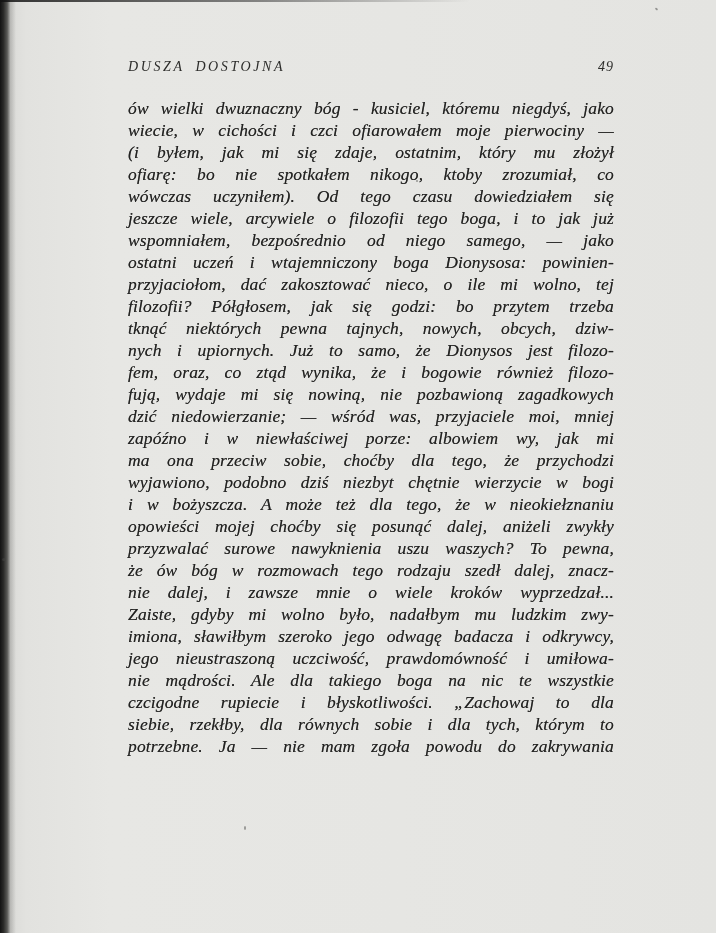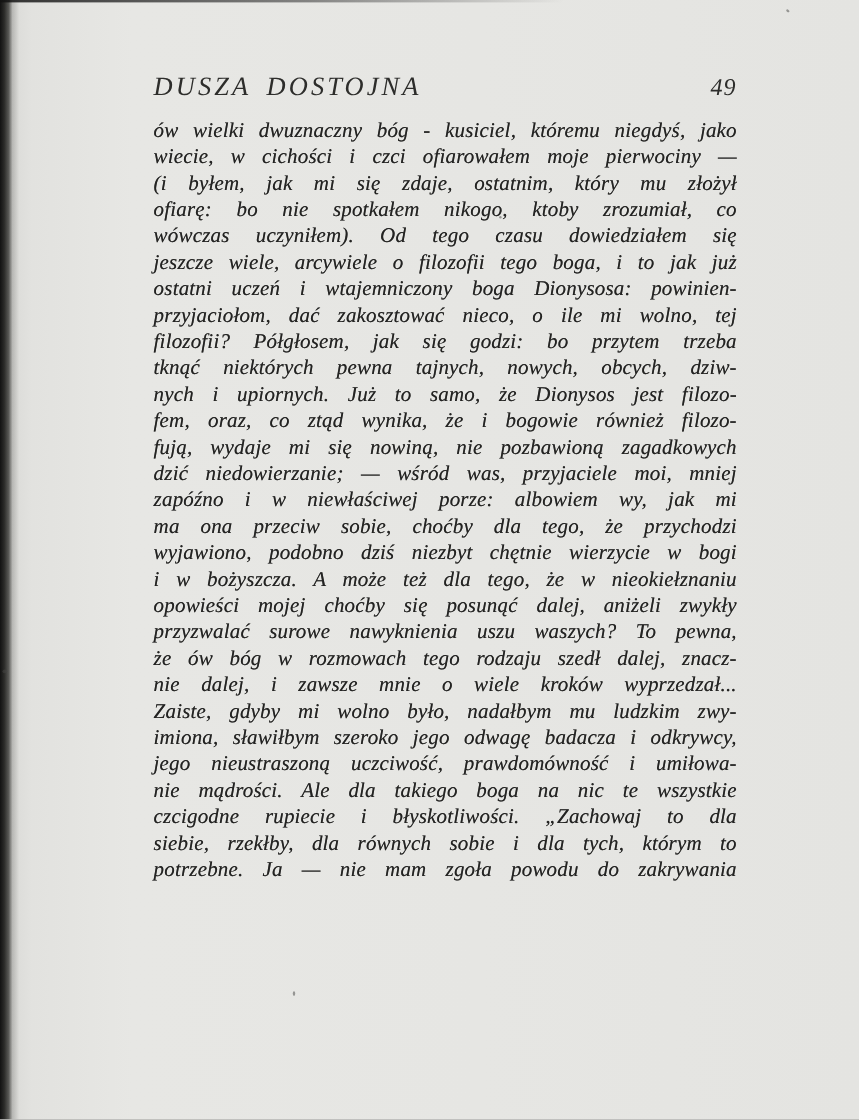--- a/index.html
+++ b/index.html
@@ -43,26 +43,26 @@
     left: 128px;
     width: 486px;
     top: 59px;
     display: flex;
     justify-content: space-between;
     align-items: baseline;
     font-style: italic;
     color: #2d2d2b;
   }
   .running-title {
-    font-size: 22px;
+    font-size: 14px;
     letter-spacing: 2.6px;
     word-spacing: 5px;
   }
   .page-number {
-    font-size: 20px;
+    font-size: 14px;
     letter-spacing: 1px;
   }
   .text-block {
     position: absolute;
     left: 128px;
     width: 486px;
     top: 97px;
     color: #232322;
     font-style: italic;
   }
@@ -102,20 +102,21 @@
     <span class="page-number">49</span>
   </div>
 
   <div class="text-block">
       <div class="line">ów wielki dwuznaczny bóg - kusiciel, któremu niegdyś, jako</div>
       <div class="line">wiecie, w cichości i czci ofiarowałem moje pierwociny —</div>
       <div class="line">(i byłem, jak mi się zdaje, ostatnim, który mu złożył</div>
       <div class="line">ofiarę: bo nie spotkałem nikogo, ktoby zrozumiał, co</div>
       <div class="line">wówczas uczyniłem).  Od tego czasu dowiedziałem się</div>
       <div class="line">jeszcze wiele, arcywiele o filozofii tego boga, i to jak już</div>
+      <div class="line">wspomniałem, bezpośrednio od niego samego, — jako</div>
       <div class="line">ostatni uczeń i wtajemniczony boga Dionysosa: powinien-</div>
       <div class="line">przyjaciołom, dać zakosztować nieco, o ile mi wolno, tej</div>
       <div class="line">filozofii?  Półgłosem, jak się godzi: bo przytem trzeba</div>
       <div class="line">tknąć niektórych pewna tajnych, nowych, obcych, dziw-</div>
       <div class="line">nych i upiornych.  Już to samo, że Dionysos jest filozo-</div>
       <div class="line">fem, oraz, co ztąd wynika, że i bogowie również filozo-</div>
       <div class="line">fują, wydaje mi się nowiną, nie pozbawioną zagadkowych</div>
       <div class="line">dzić niedowierzanie; — wśród was, przyjaciele moi, mniej</div>
       <div class="line">zapóźno i w niewłaściwej porze: albowiem wy, jak mi</div>
       <div class="line">ma ona przeciw sobie, choćby dla tego, że przychodzi</div>

